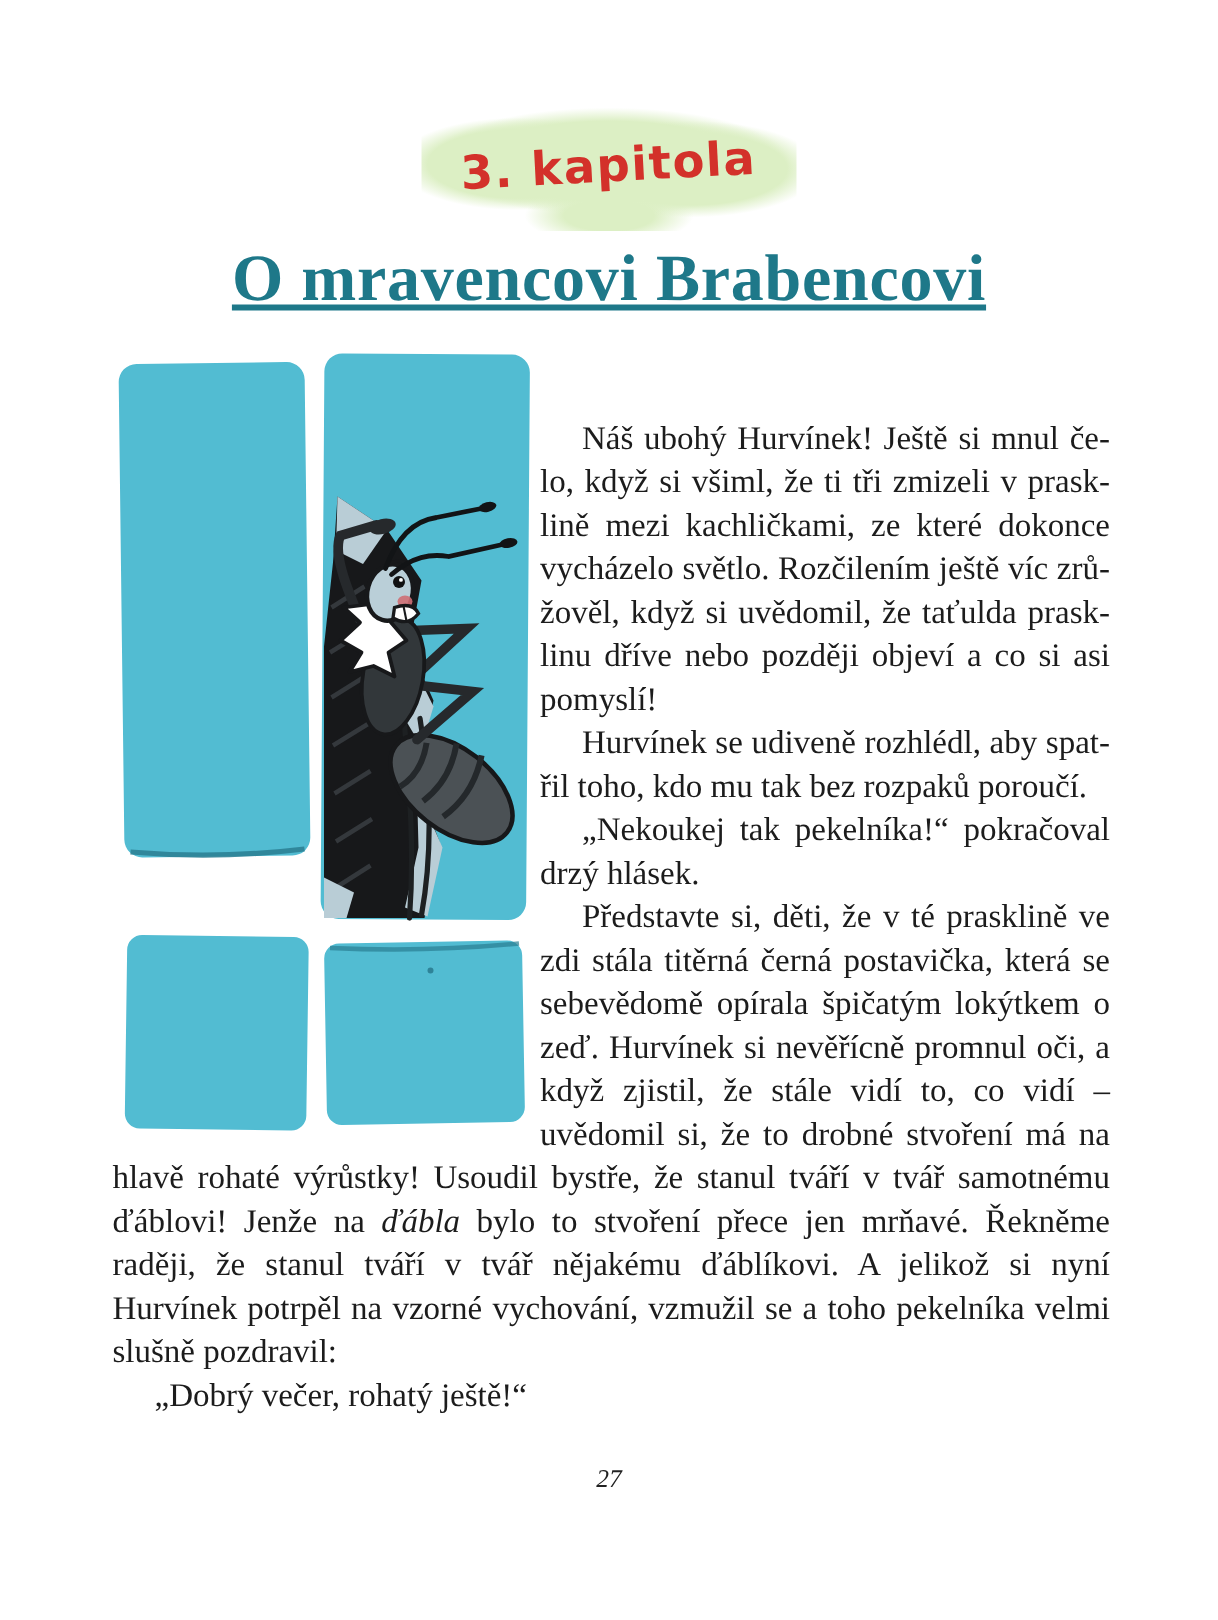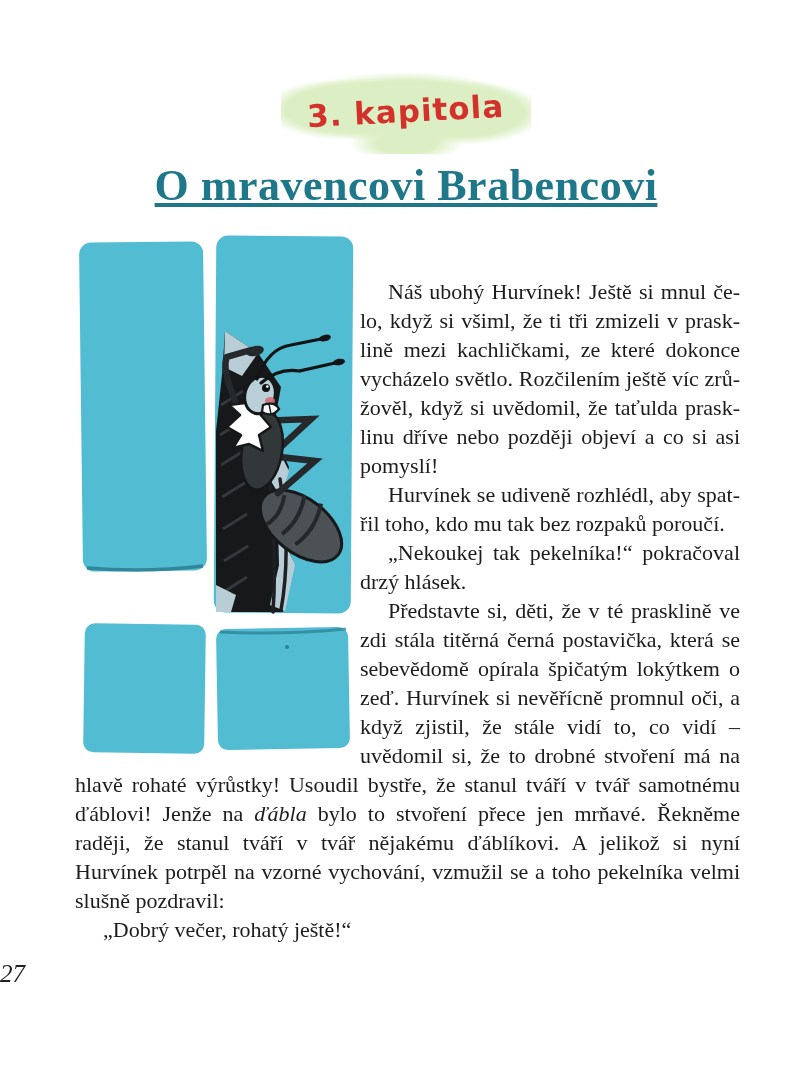--- a/index.html
+++ b/index.html
@@ -51,24 +51,24 @@
   }
   .illustration{
     float:left;width:285px;height:532px;margin:0;
   }
   .illustration svg{display:block;width:285px;height:532px;}
   .paragraphs{padding-top:42px;}
   .para{text-indent:28px;}
   .para em{}
   .page-number{
     clear:both;
-    text-align:left;
-    margin-top:16px;
+    text-align:center;
+    margin-top:32px;
     font-style:italic;
-    font-size:25px;
+    font-size:17px;
     color:#222222;
   }
 </style>
 </head>
 <body>
 
 <div class="page">
 
   <div class="chapter-blob">
     <span class="chapter-text">3. kapitola</span>

